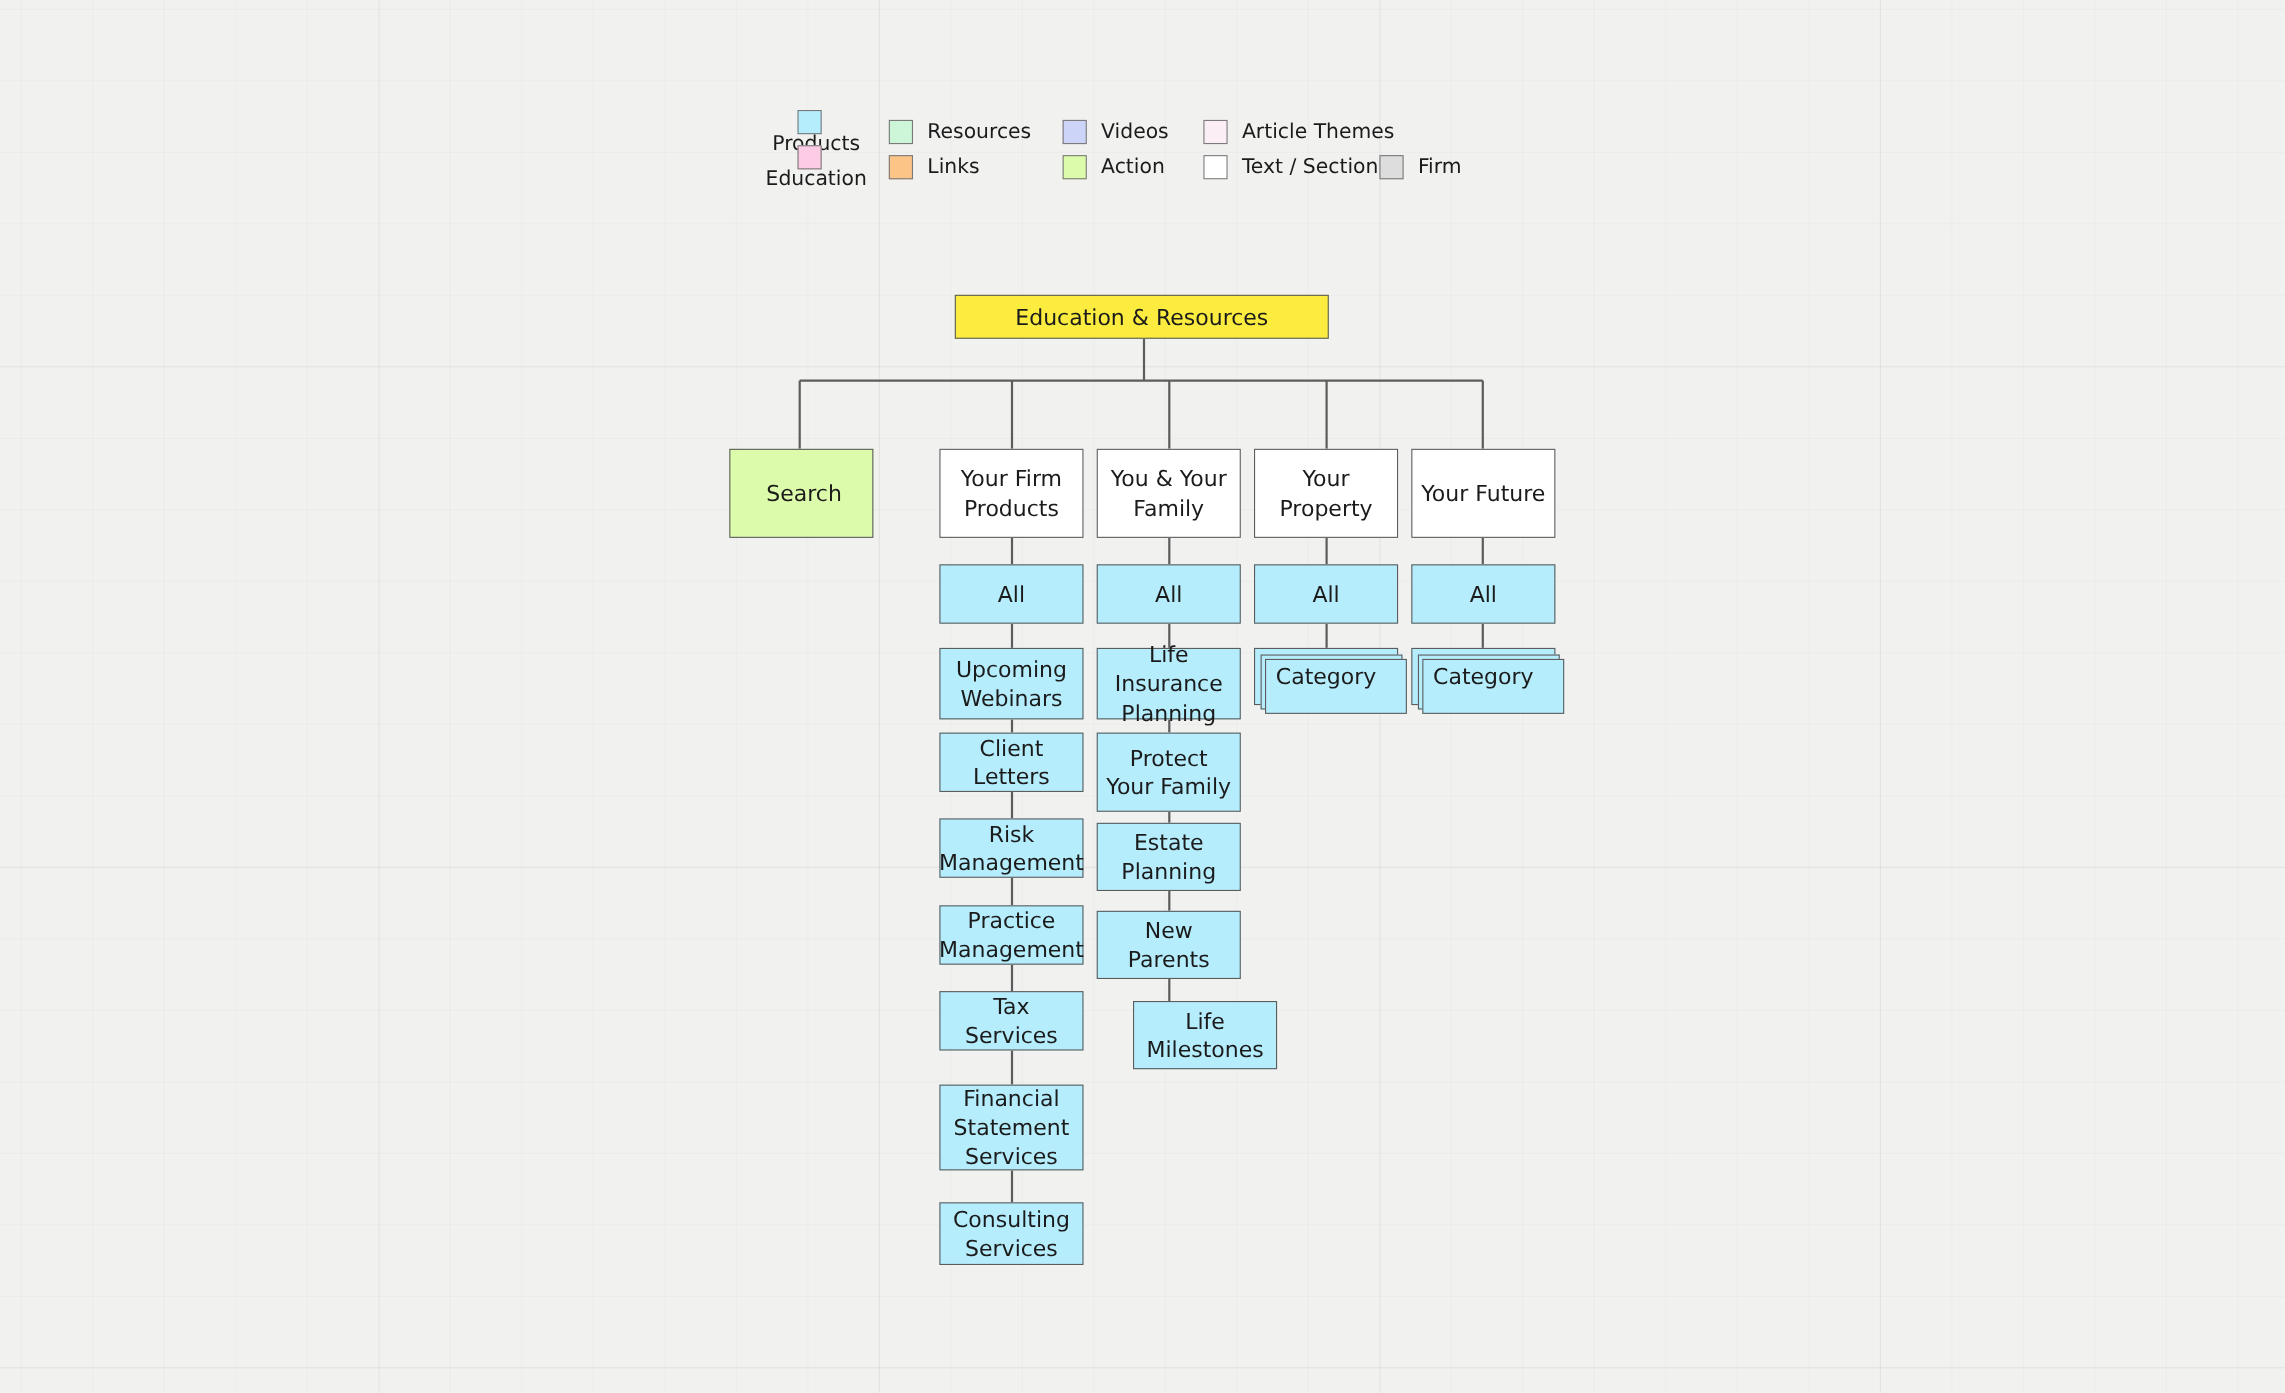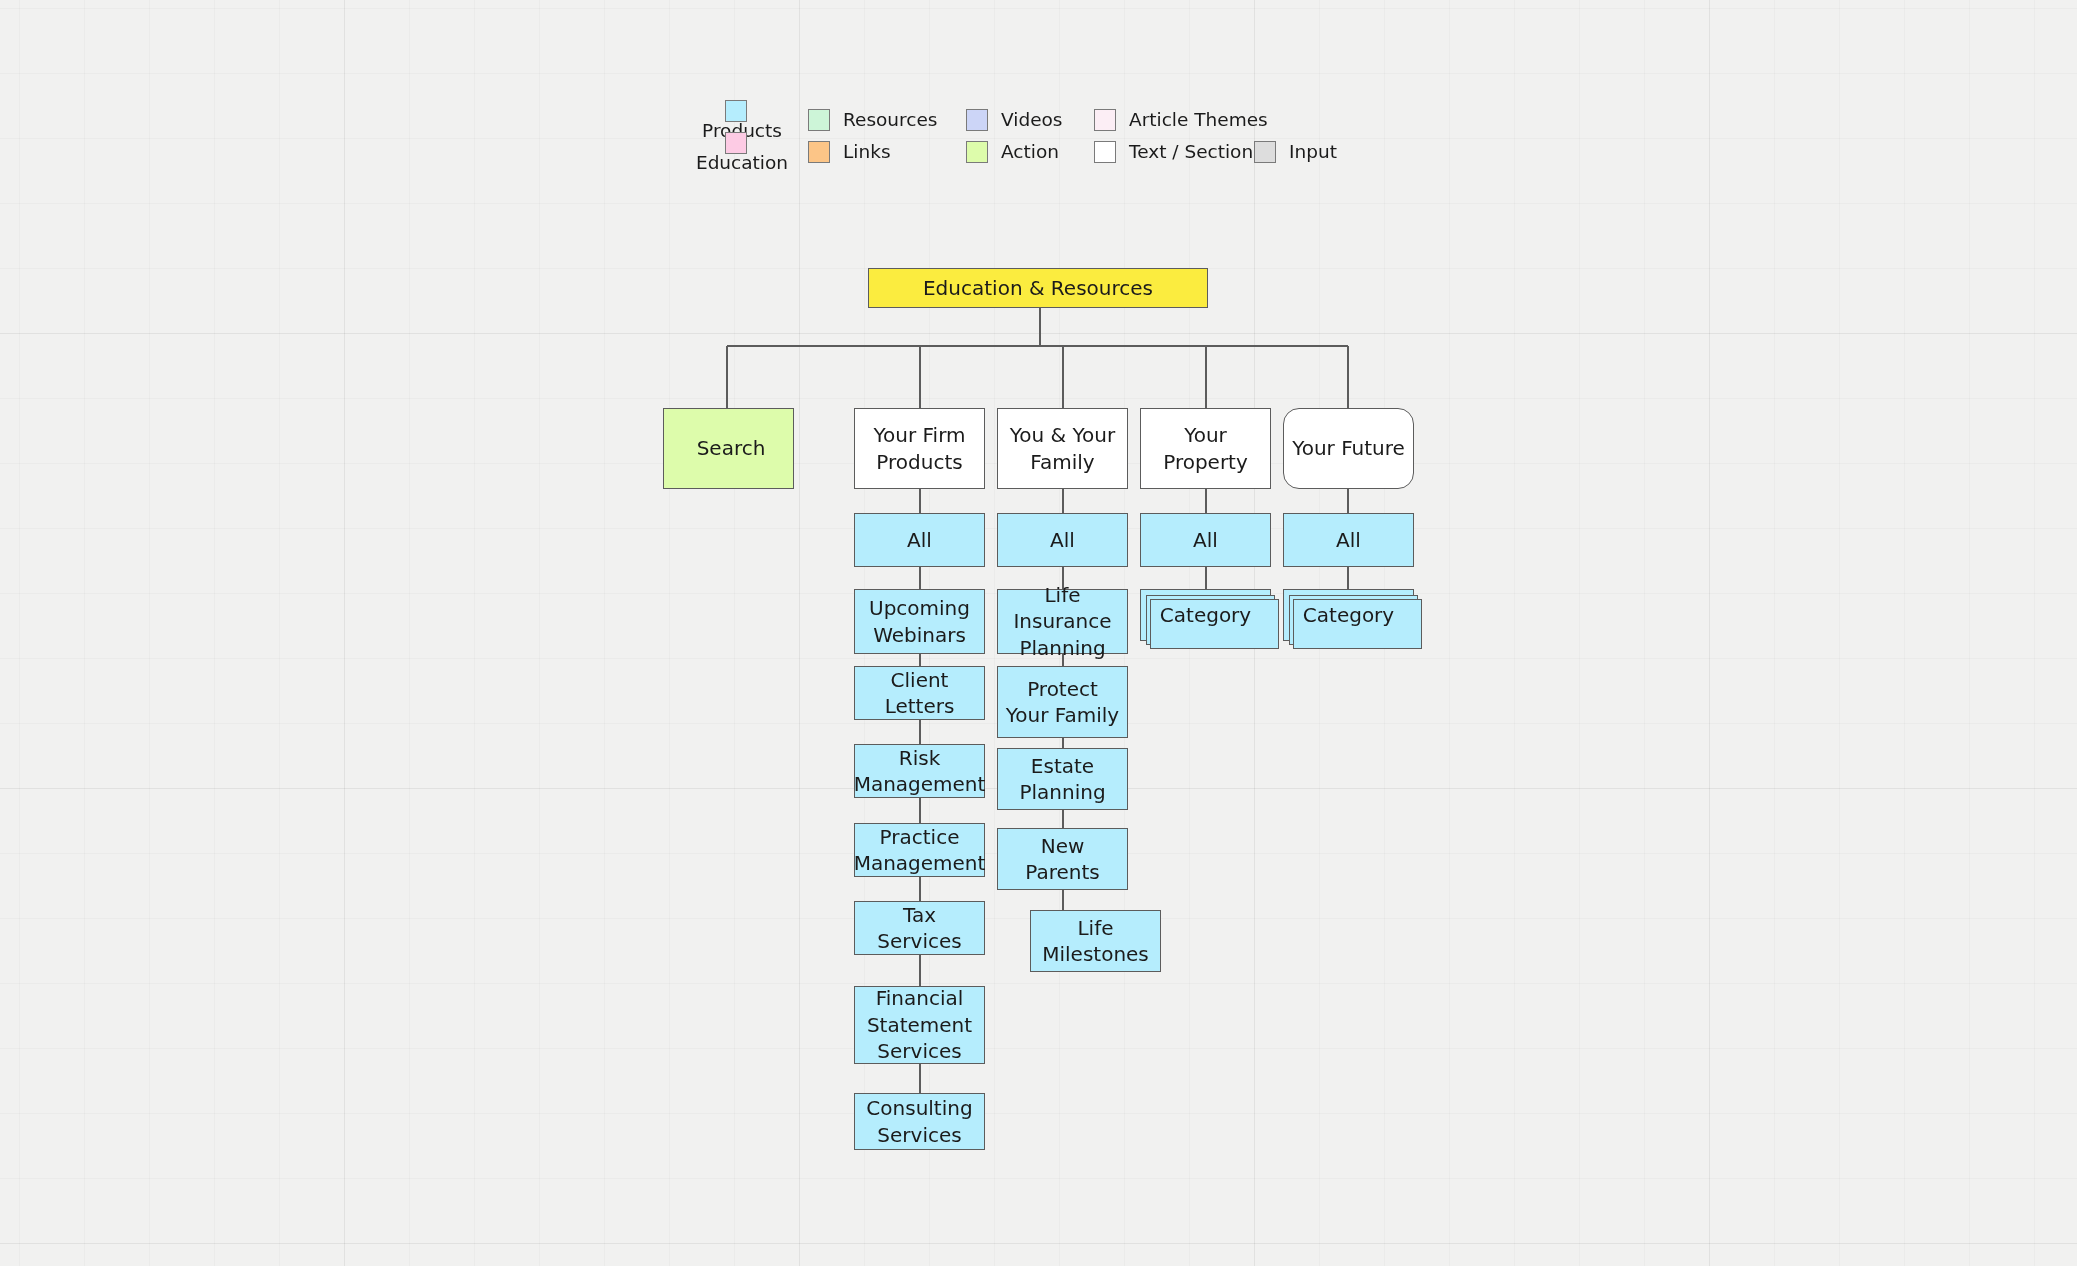--- a/index.html
+++ b/index.html
@@ -161,21 +161,21 @@
       <div class="legend-item w3">
         <span class="legend-swatch" style="background:#ddfcab"></span>
         <span class="legend-label">Action</span>
       </div>
       <div class="legend-item w4">
         <span class="legend-swatch" style="background:#ffffff"></span>
         <span class="legend-label">Text / Section</span>
       </div>
       <div class="legend-item">
         <span class="legend-swatch" style="background:#dddddd"></span>
-        <span class="legend-label">Input</span>
+        <span class="legend-label">Firm</span>
       </div>
     </div>
 
   </div>
 
   <svg id="links" viewBox="0 0 2077 1266">
 
     <line x1="1040" y1="308" x2="1040" y2="346"></line>
 
     <line x1="727" y1="346" x2="1348" y2="346"></line>
@@ -222,21 +222,21 @@
   </div>
 
   <div class="node section" style="left:997px; top:408px; width:131px; height:81px;">
     <span class="node-label">You &amp; Your Family</span>
   </div>
 
   <div class="node section" style="left:1140px; top:408px; width:131px; height:81px;">
     <span class="node-label">Your Property</span>
   </div>
 
-  <div class="node section" style="left:1283px; top:408px; width:131px; height:81px;border-radius:16px;">
+  <div class="node section" style="left:1283px; top:408px; width:131px; height:81px;">
     <span class="node-label">Your Future</span>
   </div>
 
   <div class="node product" style="left:854px; top:513px; width:131px; height:54px;">
     <span class="node-label">All</span>
   </div>
   <div class="node product" style="left:854px; top:589px; width:131px; height:65px;">
     <span class="node-label">Upcoming Webinars</span>
   </div>
   <div class="node product" style="left:854px; top:666px; width:131px; height:54px;">

